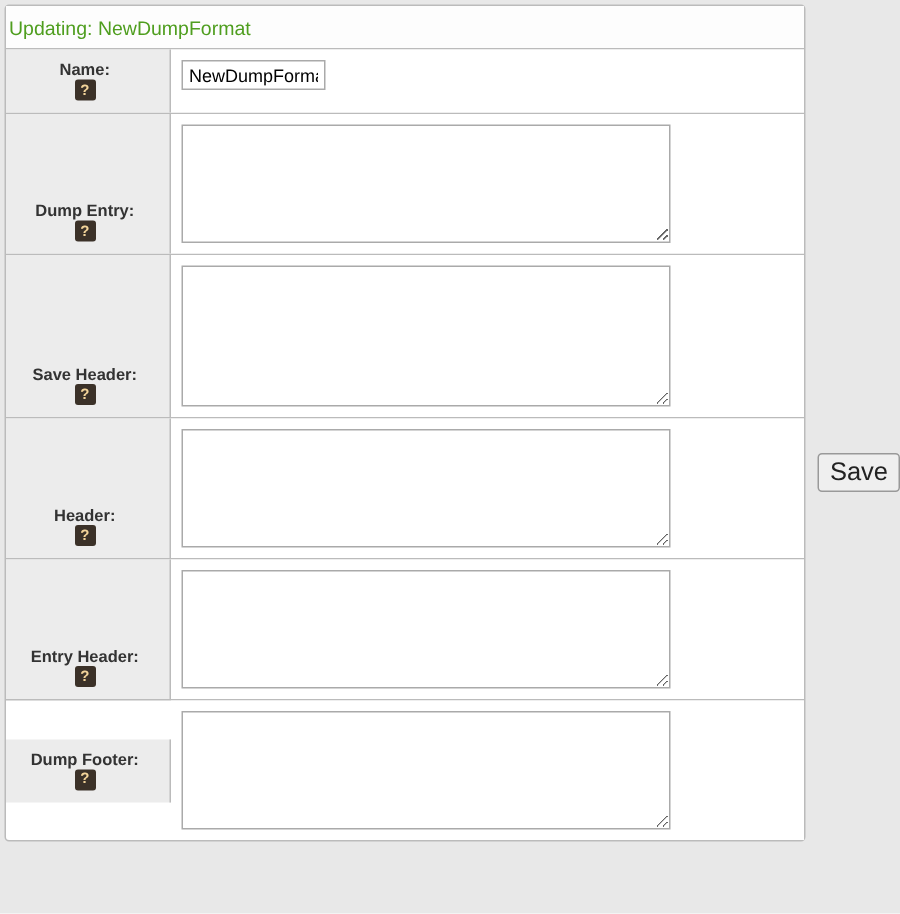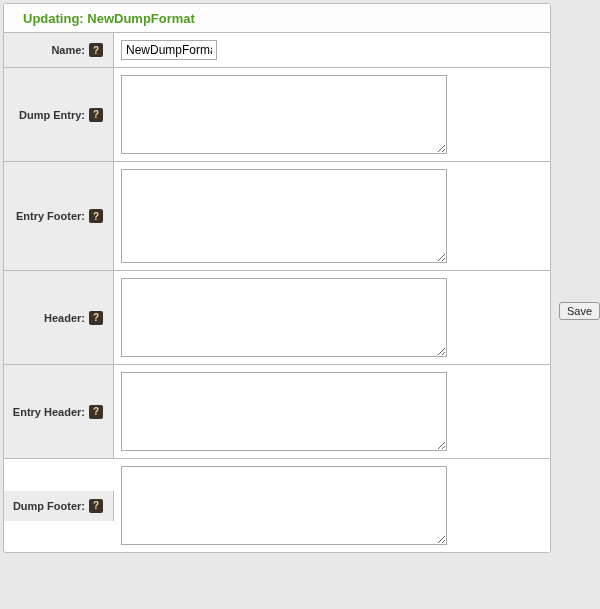--- a/index.html
+++ b/index.html
@@ -20,24 +20,24 @@
       height: 609px;
     }
     .panel {
       width: 550px;
       background: #fff;
       border: 1px solid #bbb;
       border-radius: 3px;
       margin: 3px 0 0 3px;
     }
     .panel-title {
-      padding: 7px 10px 6px 19px;
+      padding: 7px 10px 6px 2px;
       border-bottom: 1px solid #bbb;
       color: #4f9e1f;
-      font-weight: bold;
+      font-weight: normal;
       font-size: 13px;
       background: #fdfdfd;
     }
     .form-row {
       display: flex;
       border-bottom: 1px solid #bbb;
     }
     .form-row:last-child {
       border-bottom: none;
       align-items: center;
@@ -47,20 +47,21 @@
       padding: 8px 6px;
       text-align: right;
       background: #ececec;
       color: #333;
       font-weight: bold;
       font-size: 11px;
       display: flex;
       align-items: center;
       justify-content: flex-end;
       border-right: 1px solid #bbb;
+      flex-direction: column;
     }
     .row-label span {
       margin-right: 4px;
     }
     .help-badge {
       display: inline-flex;
       align-items: center;
       justify-content: center;
       width: 14px;
       height: 14px;
@@ -97,21 +98,21 @@
     }
     .taller textarea {
       height: 94px;
     }
     .side {
       padding-top: 302px;
       padding-left: 8px;
     }
     .save-btn {
       padding: 2px 7px;
-      font-size: 11px;
+      font-size: 17px;
       font-family: Arial, sans-serif;
       background: #efefef;
       border: 1px solid #999;
       border-radius: 3px;
       cursor: pointer;
       color: #222;
     }
   </style>
 </head>
 <body>
@@ -137,21 +138,21 @@
         <span>Dump Entry:</span>
         <span class="help-badge">?</span>
       </div>
       <div class="row-field">
         <textarea style=""></textarea>
       </div>
     </div>
 
     <div class="form-row taller">
       <div class="row-label">
-        <span>Entry Footer:</span>
+        <span>Save Header:</span>
         <span class="help-badge">?</span>
       </div>
       <div class="row-field">
         <textarea style=""></textarea>
       </div>
     </div>
 
     <div class="form-row">
       <div class="row-label">
         <span>Header:</span>

